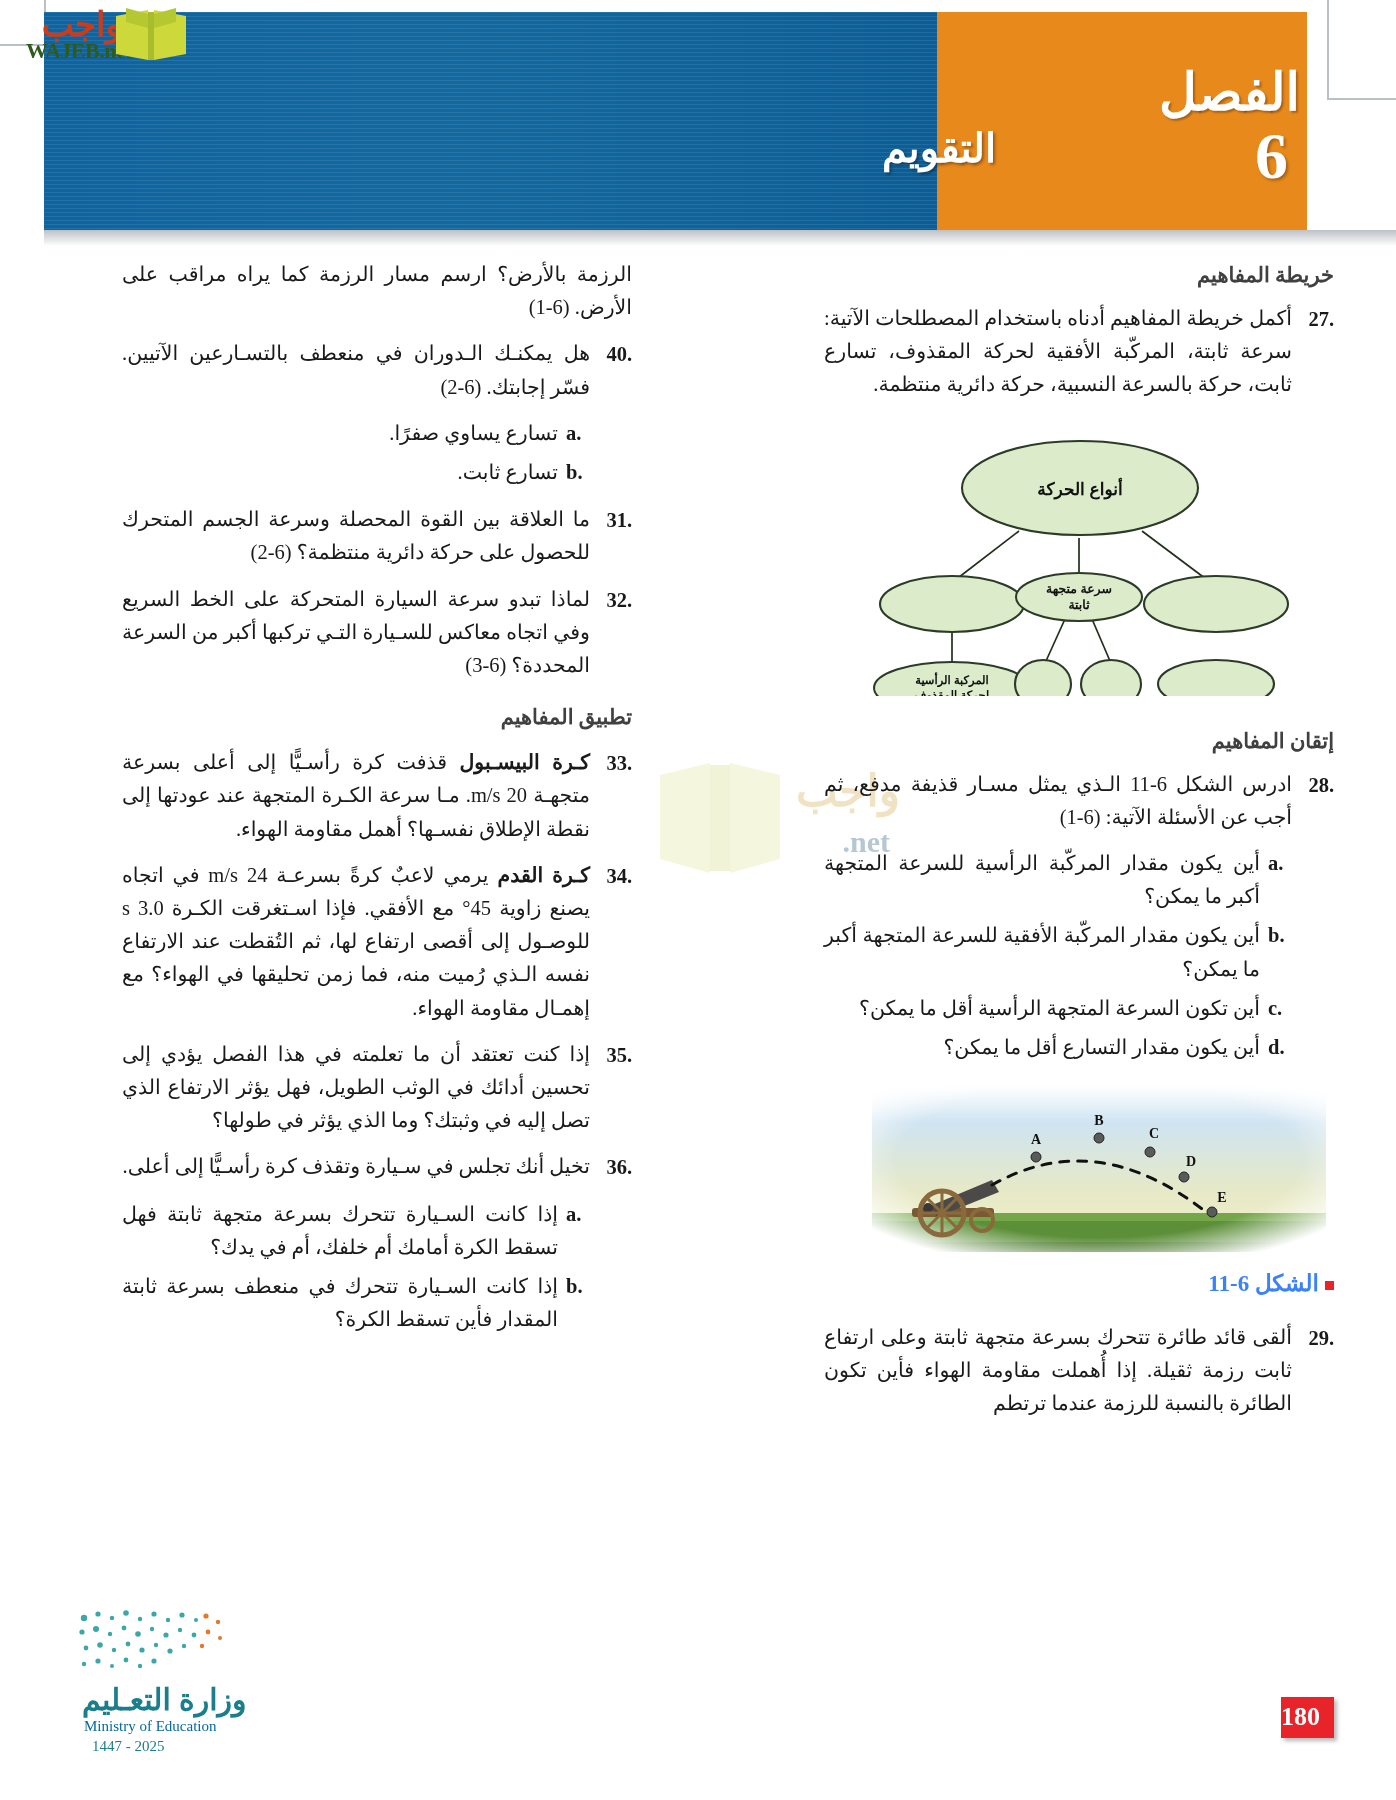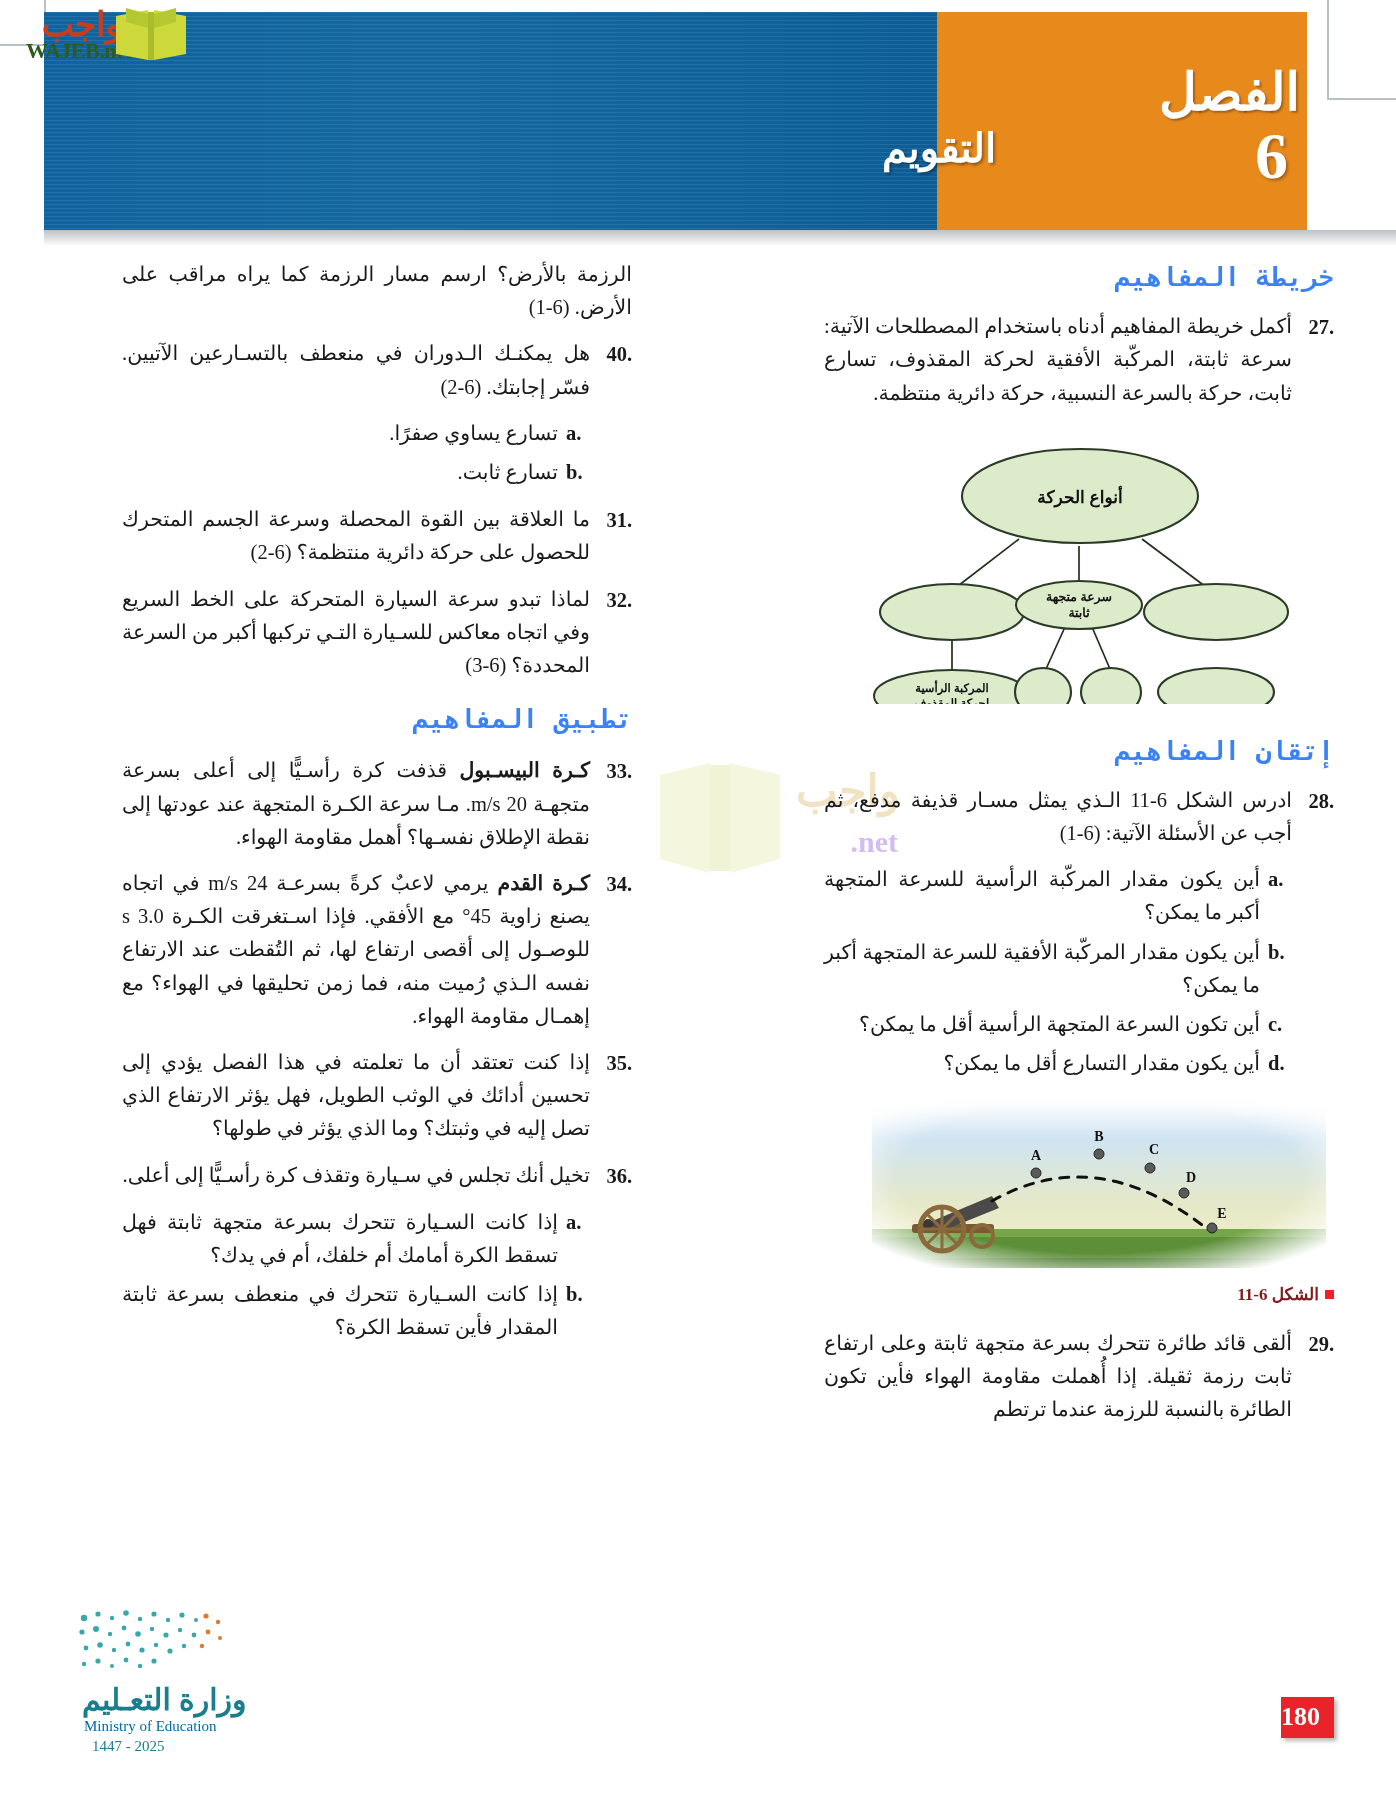--- a/index.html
+++ b/index.html
@@ -76,36 +76,36 @@
   .tick-topleft { position: absolute; left: 44px; top: 0px; width: 2px; height: 46px; background: #b9c0c7; }
   .tick-topleft2 { position: absolute; left: 0px; top: 44px; width: 46px; height: 2px; background: #b9c0c7; }
 
   
   .wm-center { position: absolute; left: 600px; top: 755px; width: 300px; height: 170px; opacity: 0.30; }
   .wm-ar {
     position: absolute; right: 0px; top: 10px; font-size: 44px; font-weight: bold;
     color: #cfa33a; font-family: "Liberation Sans", sans-serif;
   }
   .wm-en {
-    position: absolute; right: 2px; top: 70px; font-size: 30px; font-weight: bold;
-    color: #6d28d9; font-family: "Liberation Serif", serif;
+    position: absolute; right: 10px; top: 70px; font-size: 30px; font-weight: bold;
+    color: #0c4a6e; font-family: "Liberation Serif", serif;
   }
 
   
   .col {
     position: absolute; top: 258px; width: 510px;
     font-size: 20.5px; line-height: 1.62; color: #1a1a1a;
     text-align: justify; direction: rtl;
   }
   .col-right { right: 62px; }
   .col-left  { left: 122px; }
 
   .sec-head {
-    color: #3b82f6; font-weight: bold; font-size: 26px;
-    font-family: Liberation Mono, monospace;
+    color: #404040; font-weight: bold; font-size: 21px;
+    font-family: Liberation Serif, serif;
     margin-bottom: 10px; text-align: right; direction: rtl;
   }
   .q { display: flex; direction: rtl; margin-bottom: 13px; align-items: flex-start; }
   .q-num {
     flex: 0 0 auto; font-weight: bold; font-size: 20.5px;
     font-family: "Liberation Serif", serif; min-width: 34px;
     text-align: right; margin-left: 8px; padding-top: 1px;
     direction: ltr;
   }
   .q-body { flex: 1 1 auto; text-align: justify; text-justify: inter-word; }
@@ -118,22 +118,22 @@
   .bold-term { font-weight: bold; }
 
   
   .cmap { position: relative; width: 500px; height: 280px; margin: 14px 0 10px 0; }
   .cmap svg { display: block; }
 
   
   .fig-wrap { margin-top: 16px; width: 470px; }
   .fig-box { width: 470px; height: 178px; position: relative; overflow: hidden; }
   .fig-cap {
-    margin-top: 7px; font-size: 17px; font-weight: bold; direction: rtl;
-    text-align: right; color: #7f1d1d;
+    margin-top: 7px; font-size: 23px; font-weight: bold; direction: rtl;
+    text-align: right; color: #3b82f6;
   }
   .fig-cap .sq {
     display: inline-block; width: 9px; height: 9px; background: #e8232a;
     margin-left: 6px; vertical-align: 1px;
   }
 
   
   .page-num-box {
     position: absolute; right: 62px; bottom: 62px;
     background: #e8232a; color: #fff; font-weight: bold;

